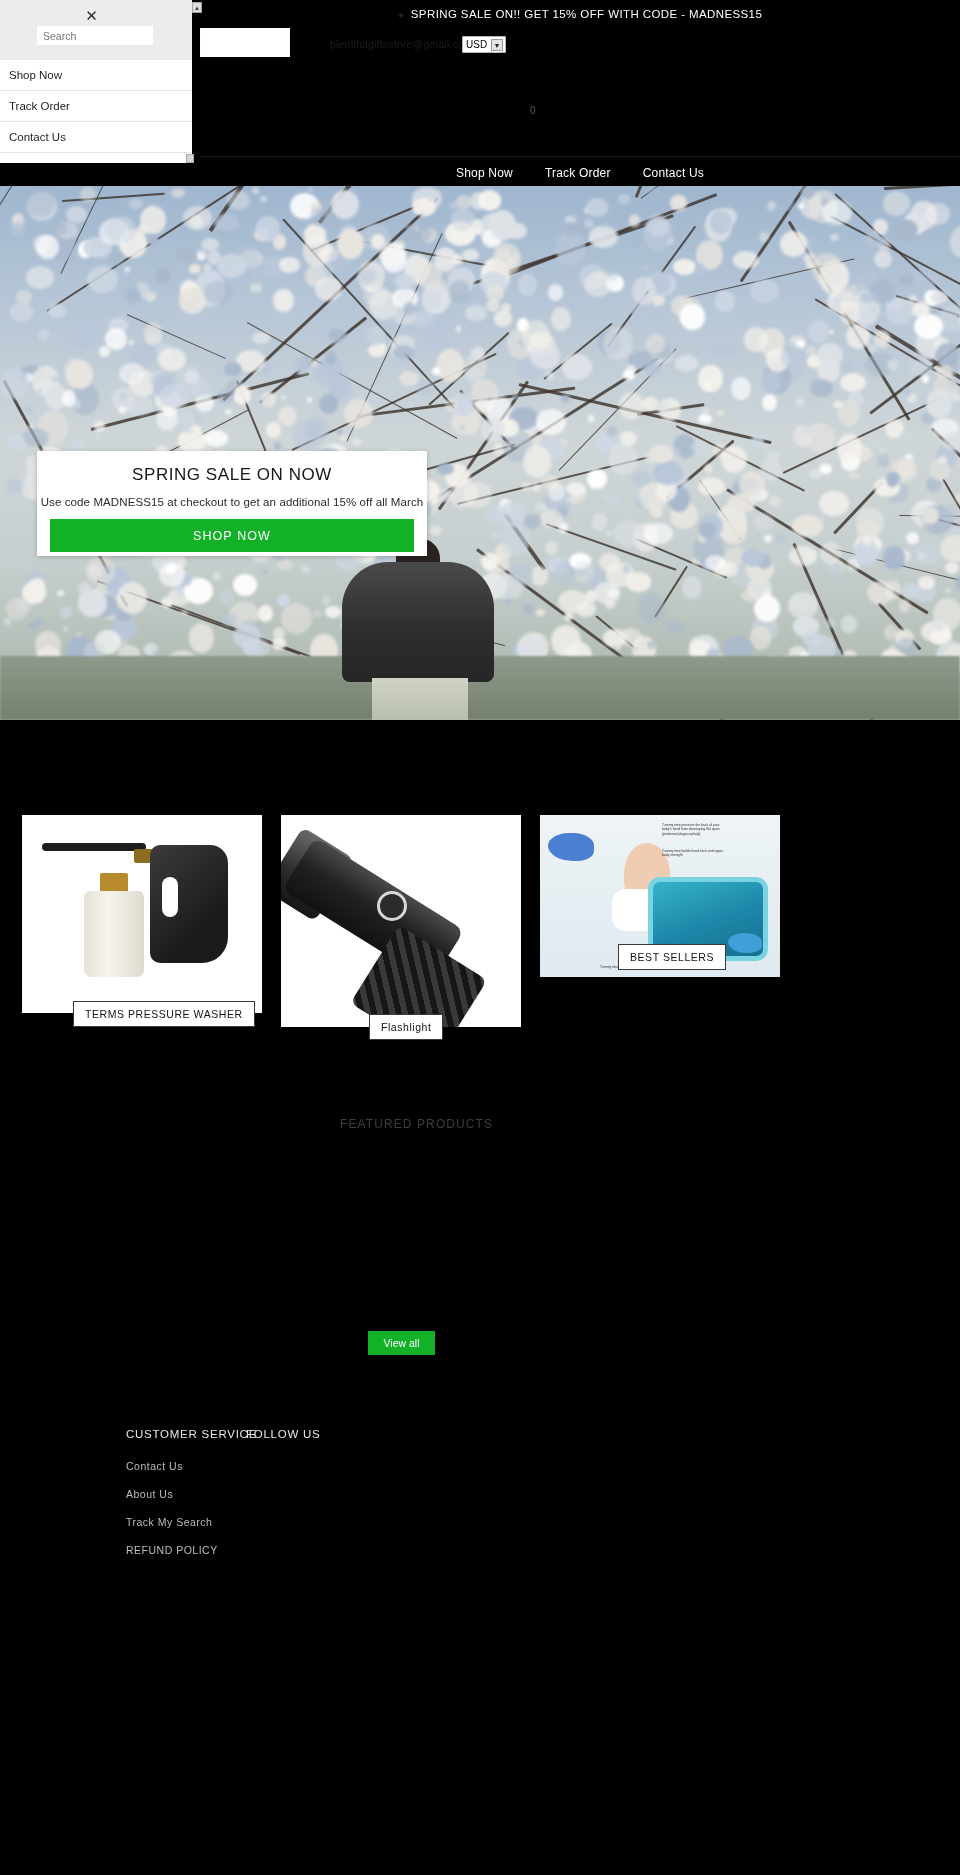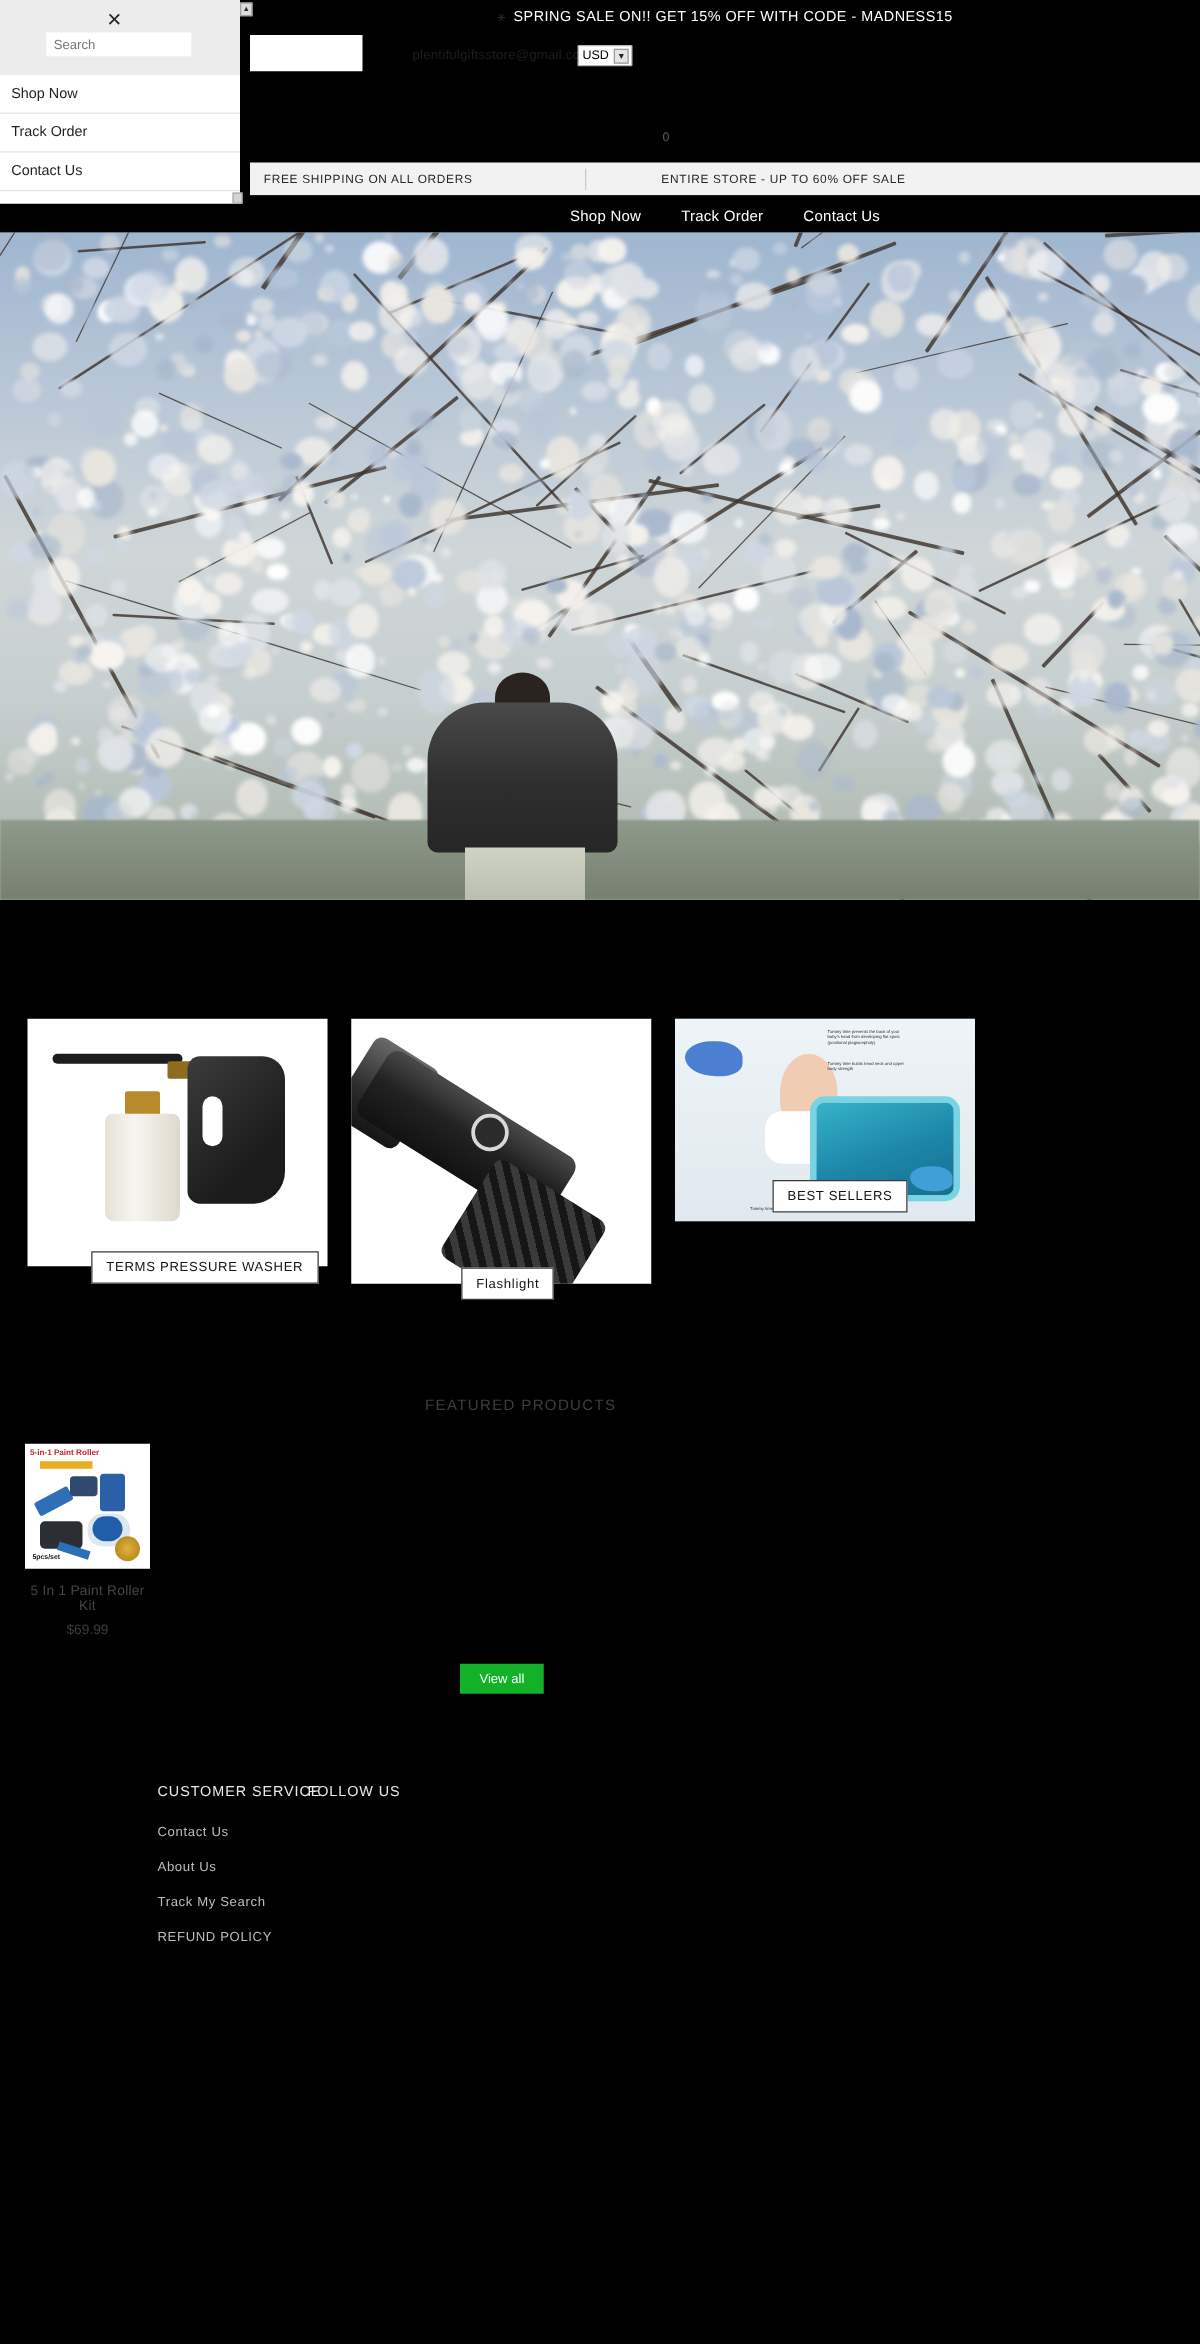--- a/index.html
+++ b/index.html
@@ -304,25 +304,20 @@
     <div class="currency-select">
       <span>USD</span>
       <span class="caret">▼</span>
     </div>
   </div>
 
   <div class="cart-zone">
     <span class="cart-glyph">0</span>
   </div>
 
-  <div class="ann-bar">
-    <span class="ann-cell a">FREE SHIPPING ON ALL ORDERS</span>
-    <span class="ann-divider"></span>
-    <span class="ann-cell b">ENTIRE STORE - UP TO 60% OFF SALE</span>
-  </div>
 
   <div class="main-nav">
     <a class="nav-link">Shop Now</a>
     <a class="nav-link">Track Order</a>
     <a class="nav-link">Contact Us</a>
   </div>
 
   <div class="hero">
     <div class="hero-sky"></div>
     <div id="blossom-field">
@@ -1295,20 +1290,25 @@
         <div class="blossom" style="width: 7.62631px; height: 8.99253px; left: 796.196px; top: 211.686px; background: rgb(223, 227, 232); opacity: 0.79;"></div>
         <div class="blossom" style="width: 17.2839px; height: 19.7237px; left: 840.982px; top: 464.144px; background: rgb(233, 230, 224); opacity: 0.9;"></div>
         <div class="blossom" style="width: 30.0331px; height: 25.3762px; left: 822.167px; top: 13.7139px; background: rgb(255, 255, 255); opacity: 0.57;"></div>
         <div class="blossom" style="width: 14.2672px; height: 16.9206px; left: 563.913px; top: 35.0027px; background: rgb(169, 185, 205); opacity: 0.61;"></div>
       </div>
     <div class="hero-ground"></div>
     <div class="figure-head"></div>
     <div class="figure-coat"></div>
     <div class="figure-legs"></div>
 
+    <div class="promo-card">
+      <div class="promo-title">SPRING SALE ON NOW</div>
+      <div class="promo-sub">Use code MADNESS15 at checkout to get an additional 15% off all March</div>
+      <button class="promo-btn">SHOP NOW</button>
+    </div>
   </div>
 
 
   <div class="coll-grid">
 
     <div class="coll-card c1">
       <div class="washer-lance"></div>
       <div class="washer-lance2"></div>
       <div class="washer-neck"></div>
       <div class="washer-bottle"></div>
@@ -1336,37 +1336,20 @@
     </div>
   </div>
 
   <div class="coll-label l1">TERMS PRESSURE WASHER</div>
   <div class="coll-label l2">Flashlight</div>
   <div class="coll-label l3">BEST SELLERS</div>
 
   <div class="feat-wrap">
     <div class="feat-heading">FEATURED PRODUCTS</div>
 
-    <div class="prod-card">
-      <div class="prod-img">
-        <span class="pr-title">5-in-1 Paint Roller</span>
-        <span class="pr-stars"></span>
-        <span class="pr-trowel"></span>
-        <span class="pr-roller"></span>
-        <span class="pr-pad"></span>
-        <span class="pr-tray"></span>
-        <span class="pr-tray-in"></span>
-        <span class="pr-big-roller"></span>
-        <span class="pr-handle"></span>
-        <span class="pr-badge"></span>
-        <span class="pr-pcs">5pcs/set</span>
-      </div>
-      <div class="prod-name">5 In 1 Paint Roller Kit</div>
-      <div class="prod-price">$69.99</div>
-    </div>
 
     <button class="viewall-btn">View all</button>
   </div>
 
   <div class="footer">
 
     <div class="fcol c">
       <div class="fhead">CUSTOMER SERVICE</div>
       <a class="flink">Contact Us</a>
       <a class="flink">About Us</a>

